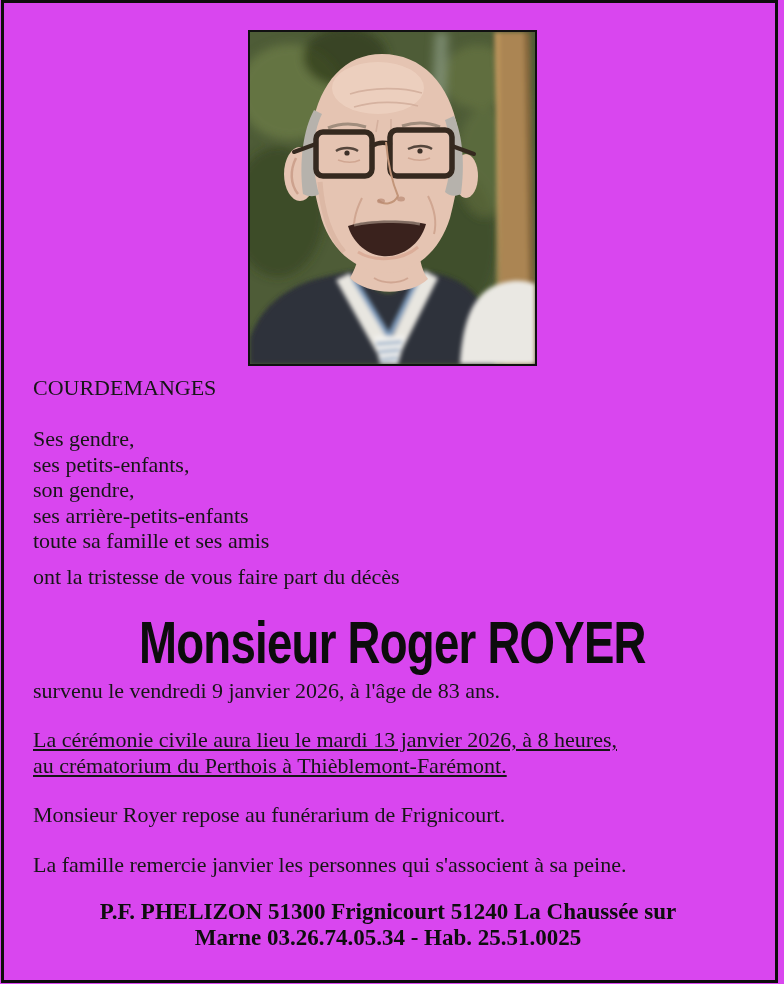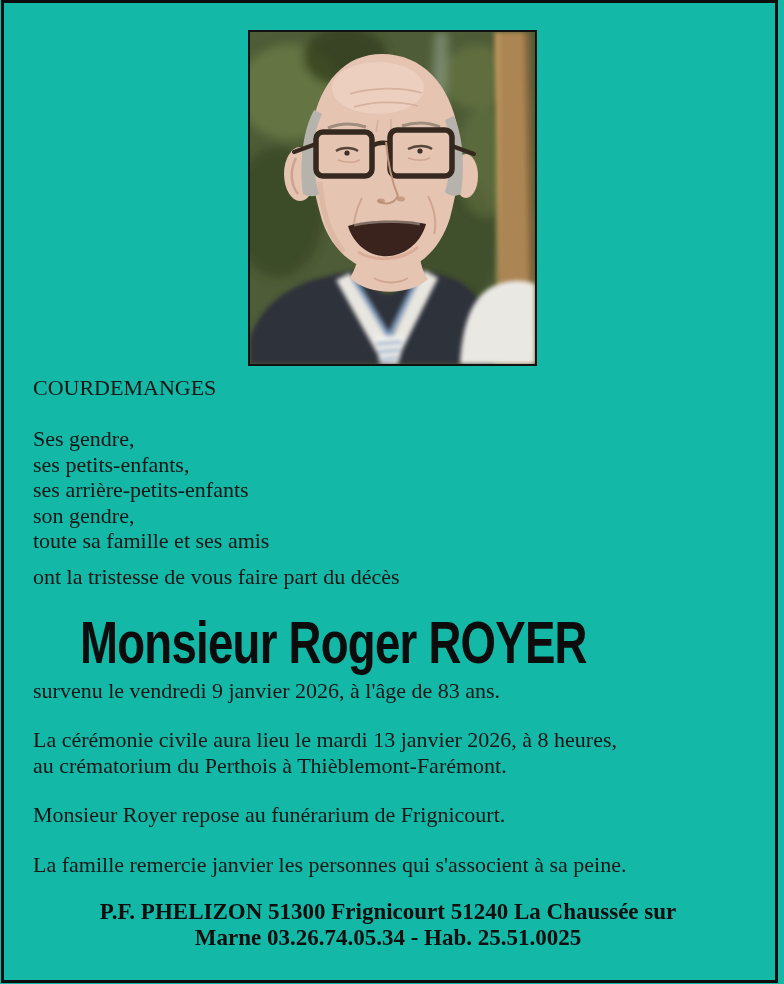--- a/index.html
+++ b/index.html
@@ -9,21 +9,21 @@
     height: 984px;
     background: #ffffff;
     font-family: "Liberation Serif", serif;
     color: #161616;
     overflow: hidden;
   }
   .page {
     position: relative;
     width: 784px;
     height: 984px;
-    background: #14b8a6;
+    background: #d946ef;
   }
   .frame {
     position: absolute;
     left: 1px;
     top: 0px;
     right: 6px;
     bottom: 1px;
     border: 3px solid #0d0d0d;
     pointer-events: none;
   }
@@ -46,36 +46,36 @@
     line-height: 25.5px;
     white-space: nowrap;
   }
   .city      { position: absolute; left: 33px; top: 375px; }
   .family    { position: absolute; left: 33px; top: 426px; }
   .announce  { position: absolute; left: 33px; top: 564px; }
   .name-wrap {
     position: absolute;
     left: 0; right: 0;
     top: 612px;
-    text-align: left;
+    text-align: center;
     line-height: 62px;
     white-space: nowrap;
   }
   .deceased-name {
     display: inline-block;
     font-family: "Liberation Sans", sans-serif;
     font-weight: 700;
     font-size: 60px;
     letter-spacing: -1px;
     color: #0c0c0c;
     transform: scaleX(0.76);
     transform-origin: 50% 50%;
   }
   .death     { position: absolute; left: 33px; top: 678px; }
-  .ceremony  { position: absolute; left: 33px; top: 727px; }
+  .ceremony  { position: absolute; left: 33px; top: 727px; text-decoration: underline; }
   .repose    { position: absolute; left: 33px; top: 802px; }
   .thanks    { position: absolute; left: 33px; top: 852px; }
   .footer {
     position: absolute;
     left: 0; right: 8px;
     top: 899px;
     text-align: center;
     font-weight: 700;
     font-size: 23px;
     line-height: 25.5px;
@@ -192,22 +192,22 @@
 
       <path d="M124,246 C134,252 148,252 158,246" stroke="#c79a85" stroke-width="2" fill="none" opacity="0.7"></path>
     </svg>
   </figure>
 
   <div class="city textline">COURDEMANGES</div>
 
   <div class="family">
     <div class="textline">Ses gendre,</div>
     <div class="textline">ses petits-enfants,</div>
+    <div class="textline">son gendre,</div>
     <div class="textline">ses arrière-petits-enfants</div>
-    <div class="textline">son gendre,</div>
     <div class="textline">toute sa famille et ses amis</div>
   </div>
 
   <div class="announce textline">ont la tristesse de vous faire part du décès</div>
 
   <div class="name-wrap">
     <span class="deceased-name">Monsieur Roger ROYER</span>
   </div>
 
   <div class="death textline">survenu le vendredi 9 janvier 2026, à l'âge de 83 ans.</div>

